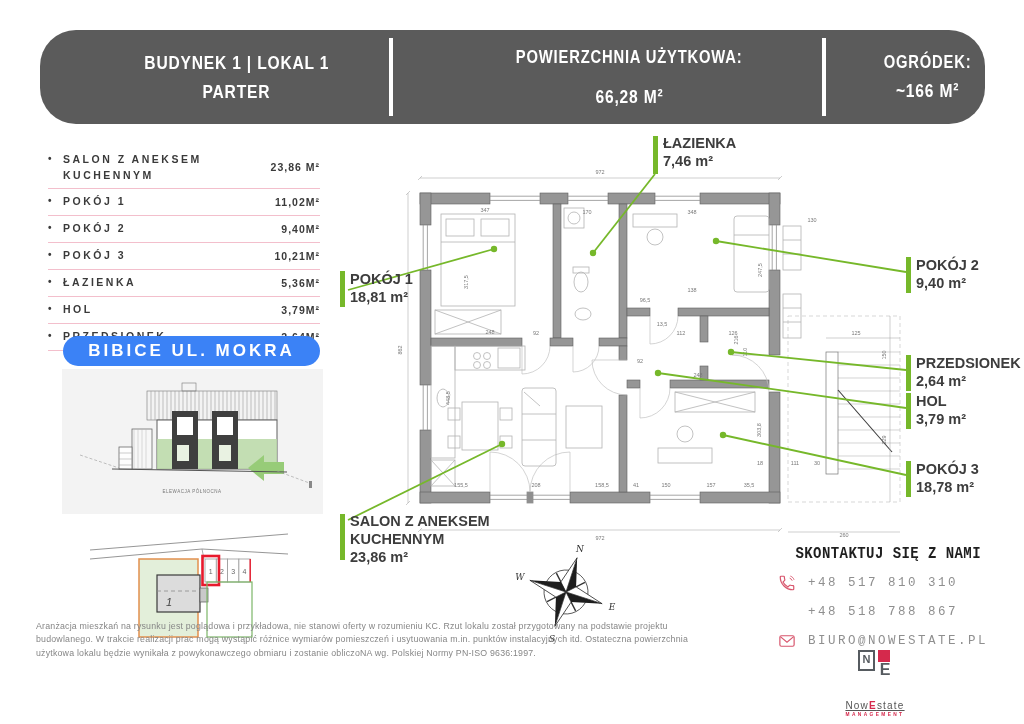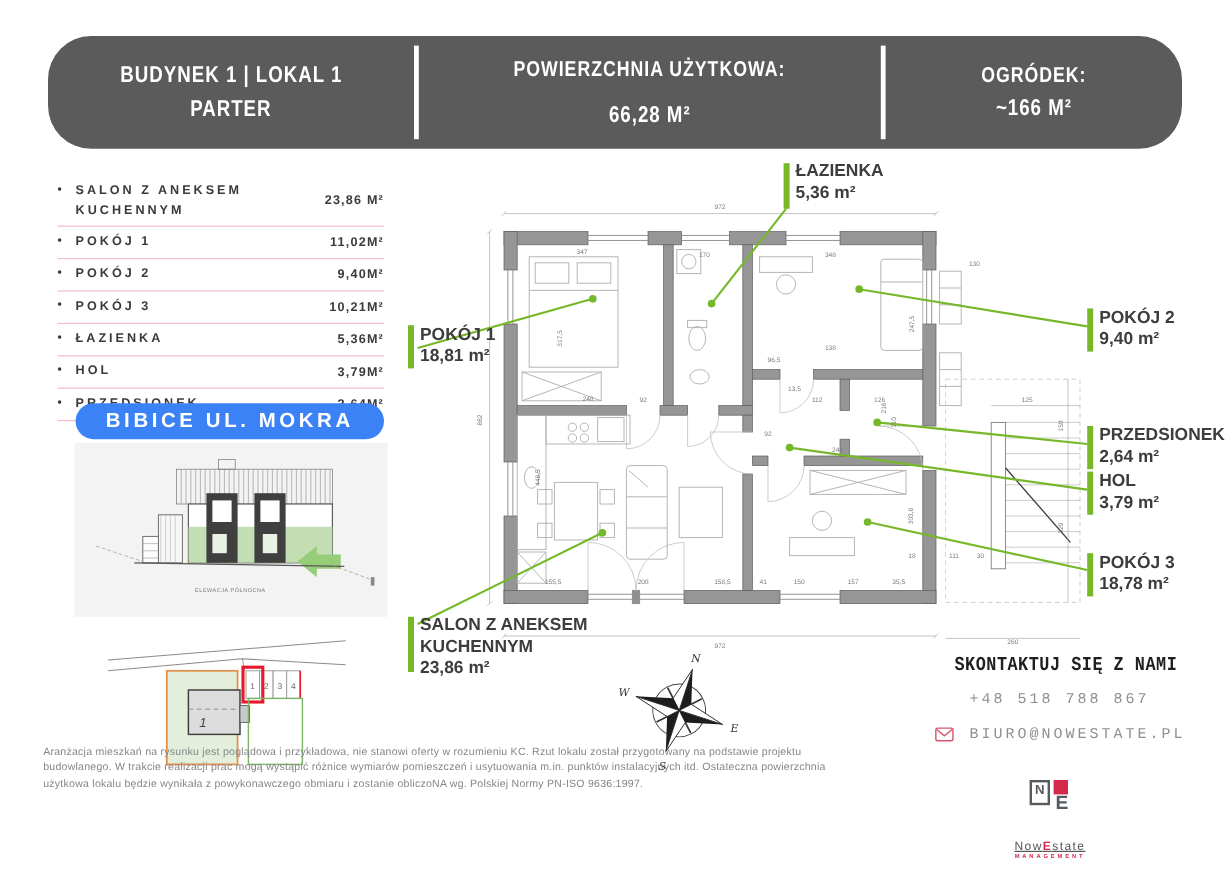--- a/index.html
+++ b/index.html
@@ -2,21 +2,21 @@
 <html><head>
 <meta charset="utf-8">
 <style>
   html,body{margin:0;padding:0;background:#fff;}
   body{font-family:"Liberation Sans",sans-serif;}
   #page{position:relative;width:1024px;height:724px;background:#fff;overflow:hidden;}
 
   
   .header{position:absolute;left:40px;top:30px;width:945px;height:94px;background:#5b5b5b;
     border-radius:36px;display:flex;align-items:center;color:#fff;}
-  .hsec{display:flex;flex-direction:column;align-items:center;justify-content:center;gap:7px;}
+  .hsec{display:flex;flex-direction:column;align-items:center;justify-content:center;gap:7px;padding-left:44px;}
   .hsec .cond{display:inline-block;transform:scaleX(.82);white-space:nowrap;font-weight:bold;letter-spacing:1px;}
   .h-l{width:305px;} .h-c{width:385px;gap:18px;} .h-r{flex:1;}
   .hline1{font-size:19px;} .hline2{font-size:18px;} .hval{font-size:19px;}
   .hdiv{width:4px;height:78px;background:#fff;}
 
   
   .room-list{position:absolute;left:48px;top:147px;width:272px;}
   .rrow{display:flex;justify-content:space-between;align-items:center;
     border-bottom:1px solid #f3bfcc;padding:4px 0;min-height:18px;}
   .rlbl{display:flex;gap:9px;font-size:10.5px;font-weight:bold;letter-spacing:2.5px;color:#3a3a3a;max-width:175px;line-height:1.55;}
@@ -399,21 +399,21 @@
         <rect class="gbar" x="566" y="127" width="5" height="36"></rect>
         <rect class="gbar" x="566" y="225" width="5" height="36"></rect>
         <rect class="gbar" x="566" y="263" width="5" height="36"></rect>
         <rect class="gbar" x="566" y="331" width="5" height="36"></rect>
         <rect class="gbar" x="0" y="384" width="5" height="54"></rect>
       </g>
     </svg>
 
     <div class="callout" style="left:323px;top:4px">
       <div>ŁAZIENKA</div>
-      <div>5,36 m²</div>
+      <div>7,46 m²</div>
     </div>
     <div class="callout" style="left:10px;top:140px">
       <div>POKÓJ 1</div>
       <div>18,81 m²</div>
     </div>
     <div class="callout" style="left:576px;top:126px">
       <div>POKÓJ 2</div>
       <div>9,40 m²</div>
     </div>
     <div class="callout" style="left:576px;top:224px">
@@ -449,20 +449,27 @@
     </g>
     <text class="cletter" x="68" y="12">N</text>
     <text class="cletter" x="100" y="70">E</text>
     <text class="cletter" x="40" y="102">S</text>
     <text class="cletter" x="8" y="40">W</text>
   </svg>
 
   <div class="contact">
     <div class="ctitle"><span class="cond">SKONTAKTUJ SIĘ Z NAMI</span></div>
     <div class="crow">
+      <svg class="ic" viewBox="0 0 24 24">
+        <path d="M6.62 10.79c1.44 2.83 3.76 5.14 6.59 6.59l2.2-2.21c.27-.27.67-.36 1.02-.24 1.12.37 2.33.57 3.57.57.55 0 1 .45 1 1V20c0 .55-.45 1-1 1-9.39 0-17-7.61-17-17 0-.55.45-1 1-1h3.5c.55 0 1 .45 1 1 0 1.25.2 2.45.57 3.57.11.35.03.74-.25 1.02l-2.2 2.2z" fill="none" stroke="#d8566d" stroke-width="1.6"></path>
+        <path d="M15.5 5.5c1.7.6 2.9 1.8 3.4 3.4 M16.5 2.8c2.5.9 4.1 2.5 4.9 4.9" fill="none" stroke="#d8566d" stroke-width="1.3"></path>
+      </svg>
+      <span class="ctext">+48 517 810 310</span>
+    </div>
+    <div class="crow">
       <span class="ic"></span>
       <span class="ctext">+48 518 788 867</span>
     </div>
     <div class="crow">
       <svg class="ic" viewBox="0 0 24 24">
         <rect x="2.5" y="5" width="19" height="14" rx="2" fill="none" stroke="#d8566d" stroke-width="1.6"></rect>
         <path d="M3.5 6.5 L12 13.5 L20.5 6.5" fill="none" stroke="#d8566d" stroke-width="1.6"></path>
       </svg>
       <span class="ctext">BIURO@NOWESTATE.PL</span>
     </div>

